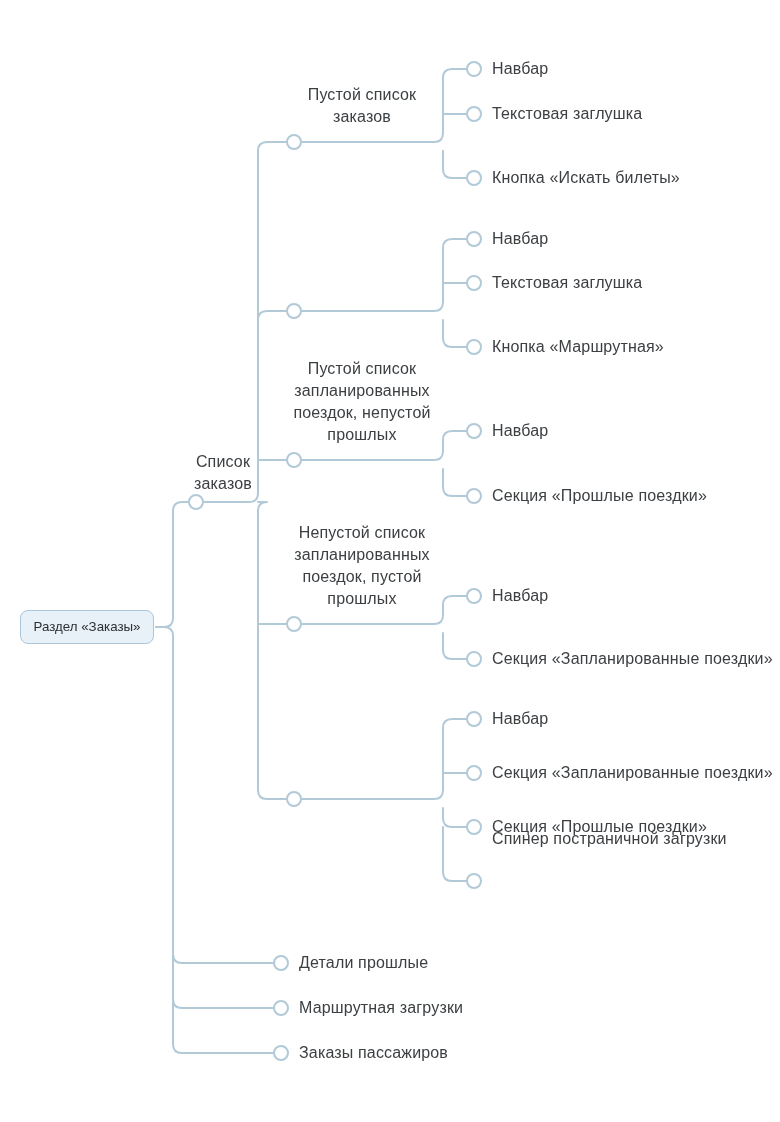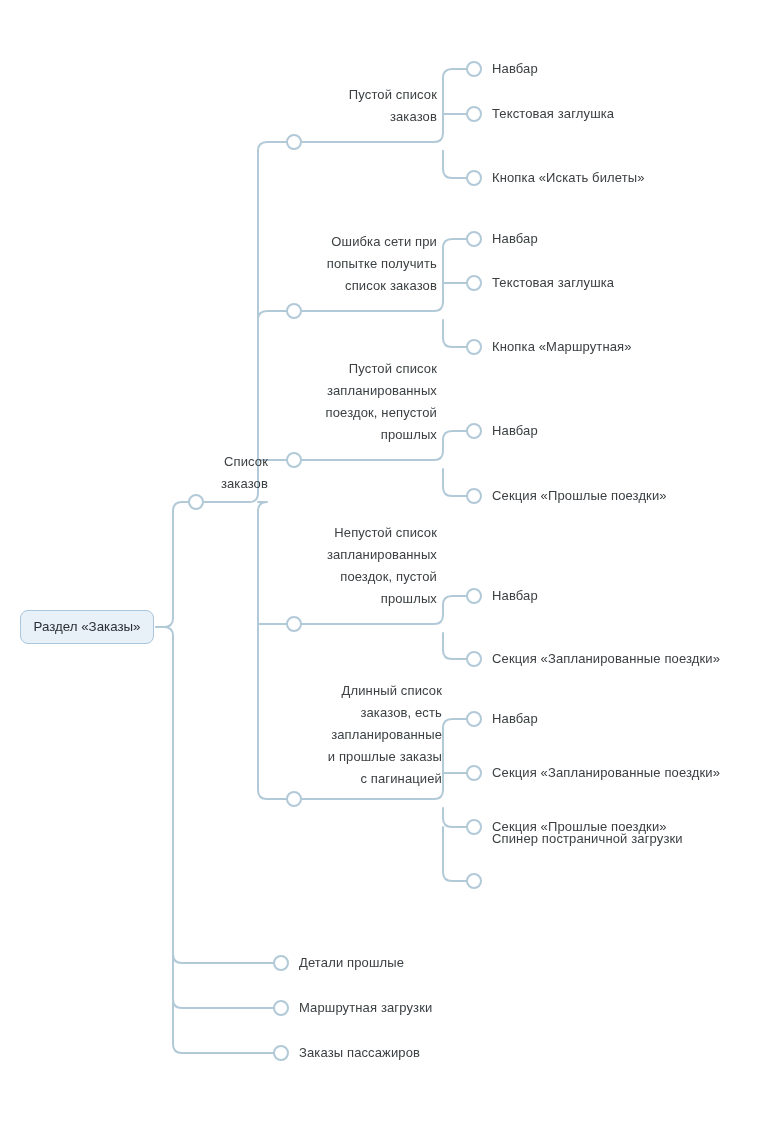--- a/index.html
+++ b/index.html
@@ -24,21 +24,21 @@
     position: absolute;
     left: 0;
     top: 0;
     width: 780px;
     height: 1122px;
     pointer-events: none;
   }
   .node-label {
     position: absolute;
     color: #3c4043;
-    font-size: 13px;
+    font-size: 16px;
     line-height: 22px;
     white-space: pre-line;
     letter-spacing: 0.01em;
   }
   .root-node {
     position: absolute;
     left: 20px;
     top: 610px;
     width: 134px;
     height: 34px;
@@ -50,21 +50,21 @@
     align-items: center;
     justify-content: center;
   }
   .root-node .root-text {
     color: #2b3034;
     font-size: 13.3px;
     line-height: 18px;
     white-space: nowrap;
   }
   .branch-label {
-    text-align: right;
+    text-align: center;
   }
   .leaf-label {
     text-align: left;
     white-space: nowrap;
   }
 </style>
 </head>
 <body>
 
 <div id="mindmap-root">
@@ -145,39 +145,31 @@
   <div class="root-node">
     <span class="root-text">Раздел «Заказы»</span>
   </div>
 
   <div class="node-label branch-label" style="left:178px; top:443px; width:90px;margin-top:8px;">Список
 заказов</div>
 
   <div class="node-label branch-label" style="left:287px; top:84px; width:150px;">Пустой список
 заказов</div>
 
-  <div class="node-label branch-label" style="left:287px; top:231px; width:150px;">Ошибка сети при
-попытке получить
-список заказов</div>
 
   <div class="node-label branch-label" style="left:287px; top:358px; width:150px;">Пустой список
 запланированных
 поездок, непустой
 прошлых</div>
 
   <div class="node-label branch-label" style="left:287px; top:522px; width:150px;">Непустой список
 запланированных
 поездок, пустой
 прошлых</div>
 
-  <div class="node-label branch-label" style="left:287px; top:680px; width:155px;">Длинный список
-заказов, есть
-запланированные
-и прошлые заказы
-с пагинацией</div>
 
   <div class="node-label leaf-label" style="left:492px; top:58px;">Навбар</div>
   <div class="node-label leaf-label" style="left:492px; top:103px;">Текстовая заглушка</div>
   <div class="node-label leaf-label" style="left:492px; top:167px;">Кнопка «Искать билеты»</div>
 
   <div class="node-label leaf-label" style="left:492px; top:228px;">Навбар</div>
   <div class="node-label leaf-label" style="left:492px; top:272px;">Текстовая заглушка</div>
   <div class="node-label leaf-label" style="left:492px; top:336px;">Кнопка «Маршрутная»</div>
 
   <div class="node-label leaf-label" style="left:492px; top:420px;">Навбар</div>

